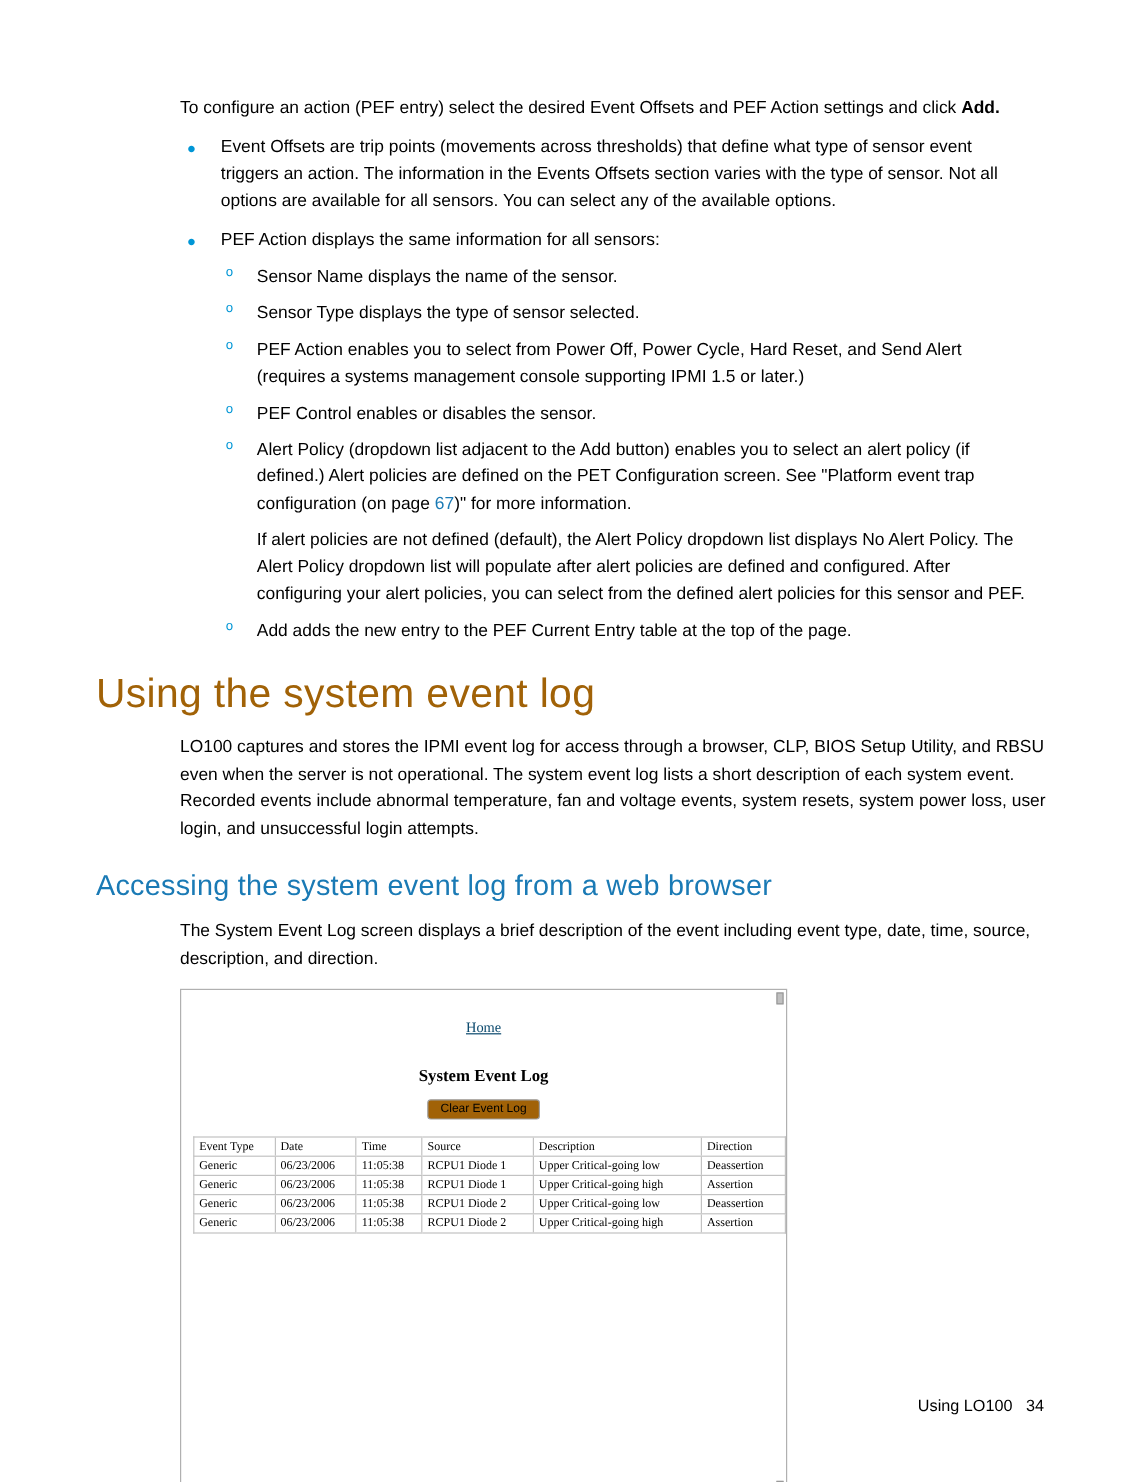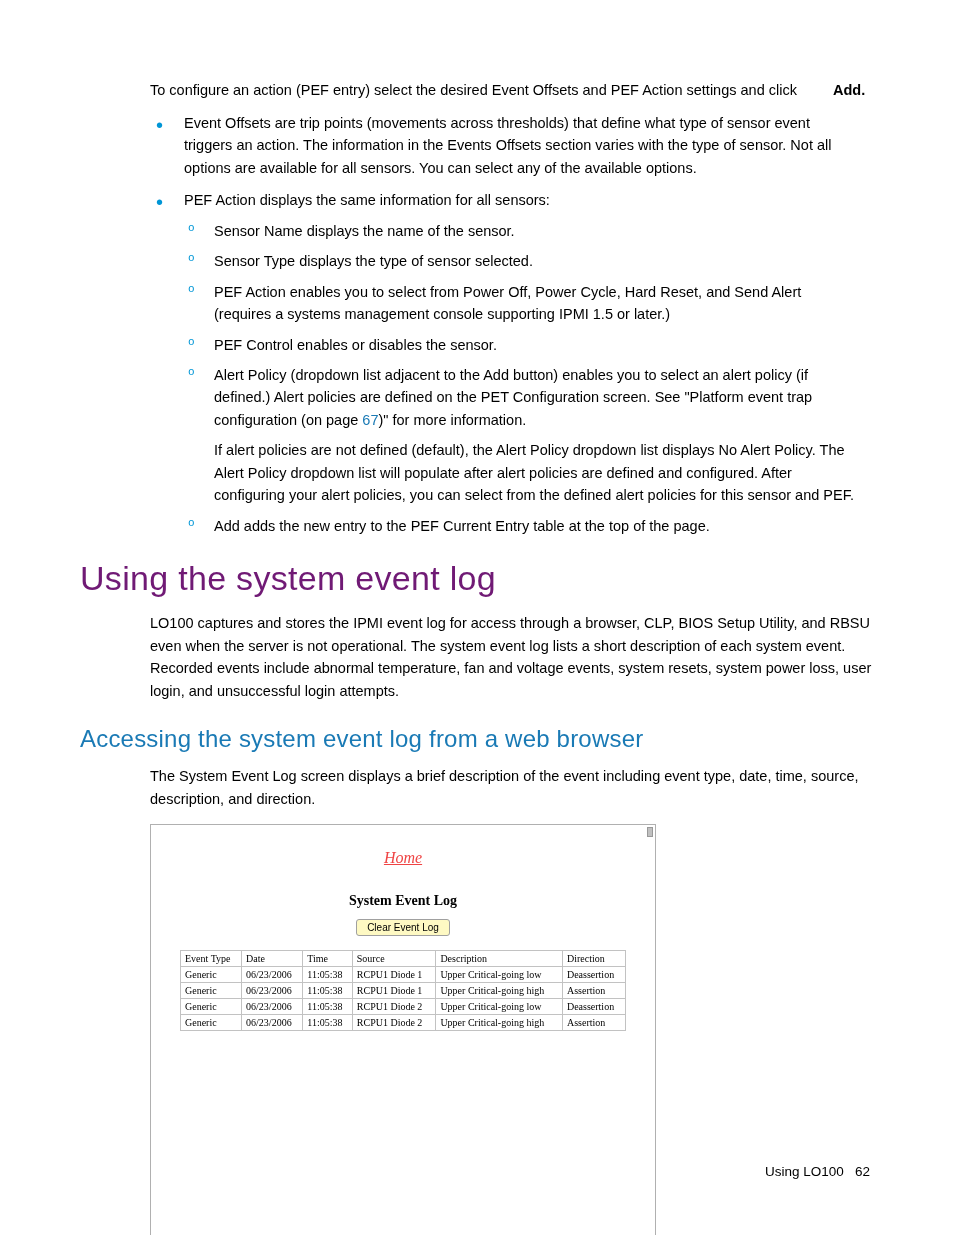--- a/index.html
+++ b/index.html
@@ -16,21 +16,21 @@
     position: relative;
     box-sizing: border-box;
     padding: 80px 80px 0 80px;
   }
   .intro-line {
     margin-left: 70px;
     font-size: 14.5px;
     line-height: 1.5;
     margin-bottom: 10px;
   }
-  .bold { font-weight: bold; margin-left: 32px; }
+  .bold { font-weight: bold; }
   ul.level1 {
     margin: 0 16px 0 70px;
     padding: 0;
     list-style: none;
   }
   ul.level1 > li {
     position: relative;
     padding-left: 34px;
     margin-bottom: 10px;
     font-size: 14.5px;
@@ -65,21 +65,21 @@
     font-size: 11px;
     font-family: "Courier New", monospace;
   }
   .subpara {
     margin-top: 8px;
   }
   .link { color: #1a7ab5; }
   .h1 {
     font-size: 34px;
     font-weight: 300;
-    color: #701a75;
+    color: #a16207;
     margin: 22px 0 14px 0;
     letter-spacing: 0.3px;
   }
   .h2 {
     font-size: 24px;
     font-weight: 300;
     color: #1a7ab5;
     margin: 23px 0 12px 0;
     letter-spacing: 0.2px;
   }
@@ -98,49 +98,48 @@
     position: relative;
     background: #ffffff;
   }
   .shot-inner {
     padding: 24px 10px 218px 10px;
     font-family: "Times New Roman", Times, serif;
   }
   .home-link {
     display: block;
     text-align: center;
-    color: #ef4444;
+    color: #0c4a6e;
     text-decoration: underline;
-    font-size: 16px;
+    font-size: 12px;
     margin-bottom: 26px;
-    font-style: italic;
   }
   .panel-title {
     text-align: center;
     font-weight: bold;
     font-size: 14px;
     margin-bottom: 8px;
     color: #000000;
   }
   .clear-btn-wrap {
     text-align: center;
     margin-bottom: 14px;
   }
   .clear-btn {
     display: inline-block;
-    background: #fef9c3;
+    background: #a16207;
     border: 1px solid #a0a0a0;
     border-radius: 3px;
     font-size: 10px;
     padding: 2px 10px;
     font-family: Arial, sans-serif;
   }
   table.event-table {
     border-collapse: collapse;
-    width: 446px;
+    width: 494px;
     margin: 0 auto;
     font-family: "Times New Roman", Times, serif;
     font-size: 10px;
   }
   table.event-table th,
   table.event-table td {
     border-top: 1px solid #c2c2c2;
     border-bottom: 1px solid #c2c2c2;
     border-left: 1px solid #c2c2c2;
     padding: 2px 4px;
@@ -259,16 +258,16 @@
             <td>RCPU1 Diode 2</td>
             <td>Upper Critical-going high</td>
             <td>Assertion</td>
           </tr>
         </tbody>
       </table>
     </div>
   </div>
 
   <div class="footer">
-    <span>Using LO100</span>&nbsp;&nbsp;&nbsp;<span>62</span>
+    <span>Using LO100</span>&nbsp;&nbsp;&nbsp;<span>34</span>
   </div>
 
 </div>
 
 </body></html>

